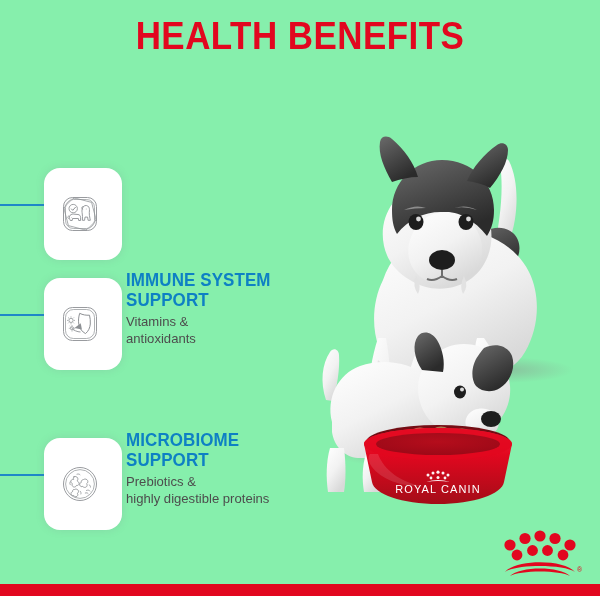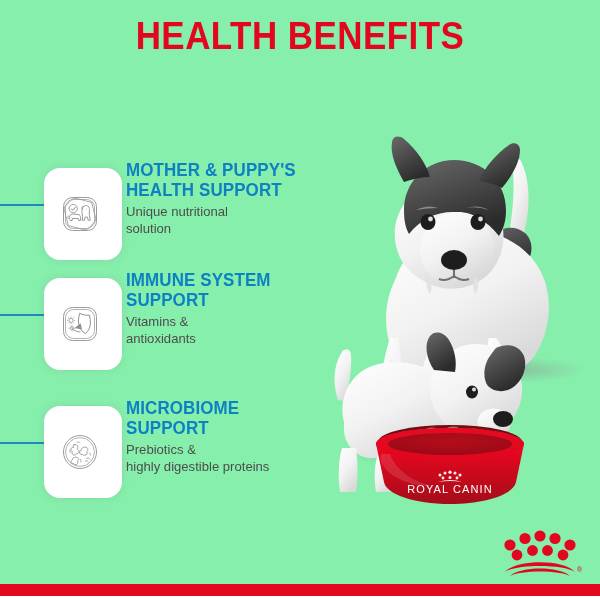--- a/index.html
+++ b/index.html
@@ -42,21 +42,21 @@
 
   
   .benefit {
     position: absolute;
     left: 0;
     width: 330px;
     height: 120px;
   }
   .benefit.b1 { top: 160px; }
   .benefit.b2 { top: 270px; }
-  .benefit.b3 { top: 398px; }
+  .benefit.b3 { top: 430px; }
 
   
   .connector {
     position: absolute;
     left: 0;
     top: 44px;
     width: 52px;
     height: 2px;
     background: #1f87c8;
   }
@@ -106,21 +106,21 @@
     margin-top: 4px;
     font-family: "Liberation Sans Narrow", "Liberation Sans", sans-serif;
     transform: scaleX(0.97);
     transform-origin: left center;
     white-space: pre-line;
   }
 
   
   .photo {
     position: absolute;
-    right: 0;
+    right: 12px;
     top: 70px;
     width: 300px;
     height: 450px;
   }
   .photo svg { display: block; }
 
   
   .logo {
     position: absolute;
     left: 498px;
@@ -160,26 +160,20 @@
         <path d="M27.8 16.8 c-0.9-0.6-1.8-0.2-2 0.8 c-0.2 1 0.5 1.7 1.3 1.8" stroke-width="0.8"></path>
         <circle cx="30.2" cy="19" r="0.45" fill="#8d9094" stroke="none"></circle>
 
         <path d="M13.5 26.5 c0.5-1.7 2.2-2.6 3.9-2.4 l4.6 0.4 c1.5 0.1 2.6 1.3 2.6 2.8 l0 3.2 l-1.9 0 l-0.3-2 l-5.9 0 l-0.3 2 l-1.9 0 c-0.6-1.2-1.1-2.6-0.8-4 z"></path>
         <path d="M13.6 26.3 c-0.8-0.5-1.7-0.1-1.8 0.8 c-0.1 0.9 0.6 1.5 1.3 1.5" stroke-width="0.8"></path>
         <circle cx="15.3" cy="27.3" r="0.4" fill="#8d9094" stroke="none"></circle>
 
         <circle cx="17.2" cy="18.6" r="4.2" stroke-width="0.85"></circle>
         <path d="M15.2 18.7 l1.5 1.6 l3-3.3" stroke-width="1"></path>
       </svg>
-    </div>
-    <div class="btext">
-      <div class="bhead">MOTHER &amp; PUPPY'S
-HEALTH SUPPORT</div>
-      <div class="bsub">Unique nutritional
-solution</div>
     </div>
   </div>
 
   <div class="benefit b2">
     <div class="connector"></div>
     <div class="icon-card"></div>
     <div class="icon-holder">
       <svg width="48" height="48" viewBox="0 0 48 48" fill="none" stroke="#8d9094" stroke-width="0.9">
         <rect x="7.5" y="7.5" width="33" height="33" rx="9" ry="9"></rect>
         <rect x="9.5" y="9.5" width="29" height="29" rx="8" ry="8" stroke-width="0.7"></rect>

